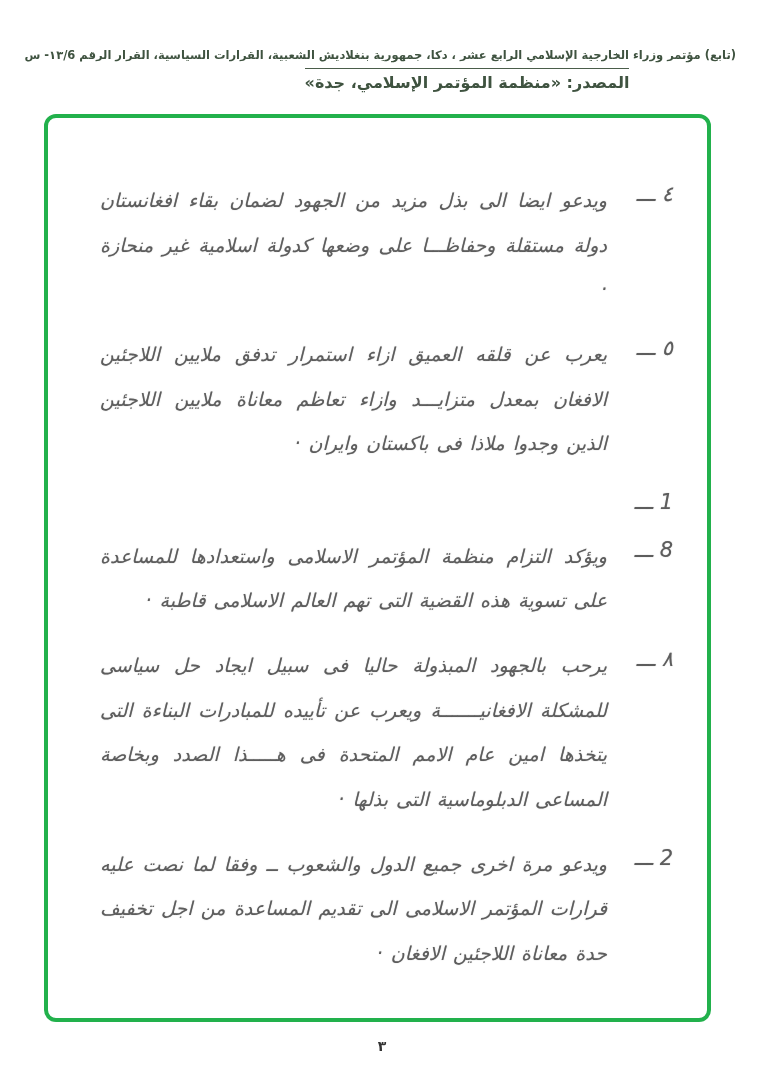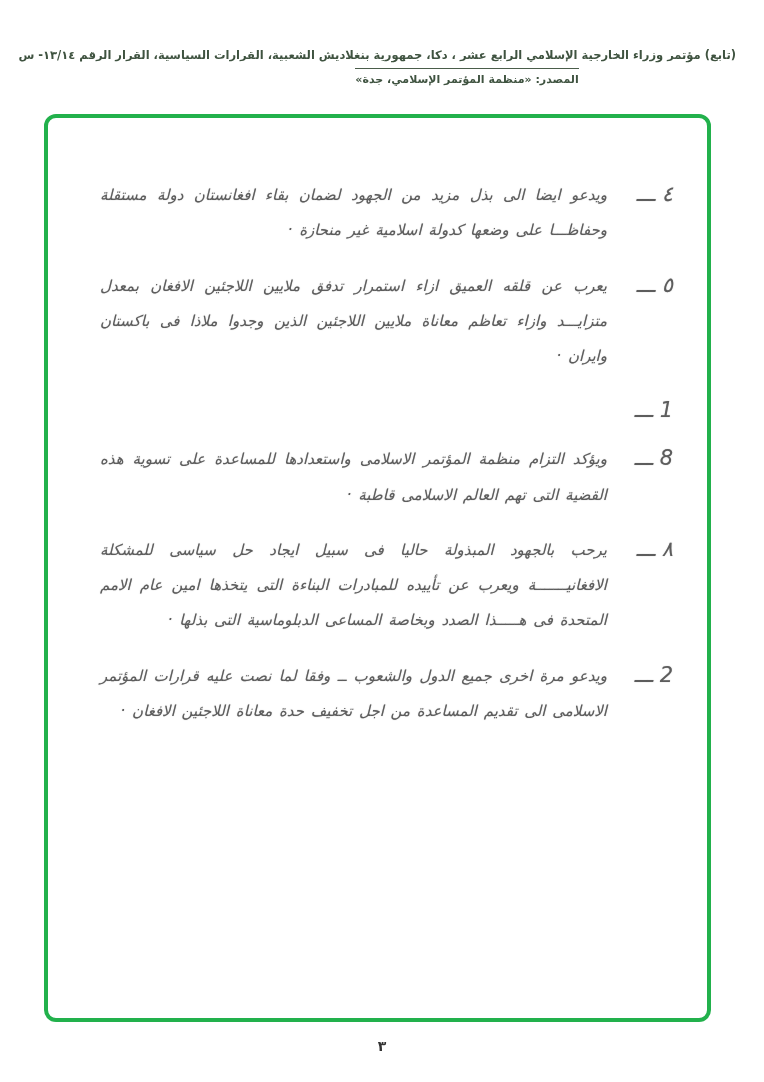--- a/index.html
+++ b/index.html
@@ -27,21 +27,21 @@
     line-height: 1.35;
     white-space: nowrap;
   }
   .source-wrap {
     display: inline-block;
     margin-top: 4px;
     padding-top: 4px;
     border-top: 1px solid #4a5d4a;
     transform: translateX(85px);
   }
-  .header-line2 { font-size: 11px; }
+  .header-line2 { font-size: 16px; }
 
   
   .scan-frame {
     position: absolute;
     left: 44px;
     top: 114px;
     width: 667px;
     height: 908px;
     border: 4px solid #22b14c;
     border-radius: 12px;
@@ -66,21 +66,21 @@
     margin-bottom: 20px;
   }
   .marker {
     flex: 0 0 52px;
     font-size: 21px;
     padding-top: 4px;
     white-space: nowrap;
   }
   .item-text {
     flex: 1;
-    font-size: 15px;
+    font-size: 19px;
     line-height: 2.35;
     text-align: justify;
     word-spacing: 2px;
   }
 
   
   .page-footer {
     position: absolute;
     bottom: 28px;
     left: 0;
@@ -88,21 +88,21 @@
     text-align: center;
     font-weight: bold;
     font-size: 14px;
     color: #333333;
   }
 </style>
 </head>
 <body>
 
 <header class="page-header" style="color: rgb(63, 83, 64);">
-  <div class="header-line1">(تابع) مؤتمر وزراء الخارجية الإسلامي الرابع عشر ، دكا، جمهورية بنغلاديش الشعبية، القرارات السياسية، القرار الرقم ١٣/١٤- س</div>
+  <div class="header-line1">(تابع) مؤتمر وزراء الخارجية الإسلامي الرابع عشر ، دكا، جمهورية بنغلاديش الشعبية، القرارات السياسية، القرار الرقم ١٣/6- س</div>
   <div class="source-wrap">
     <div class="header-line2">المصدر:  «منظمة المؤتمر الإسلامي، جدة»</div>
   </div>
 </header>
 
 <div class="scan-frame" style="border-color: rgb(34, 177, 76);">
   <div class="scan-content">
 
     <div class="item">
       <span class="marker">٤ ـــ</span>

